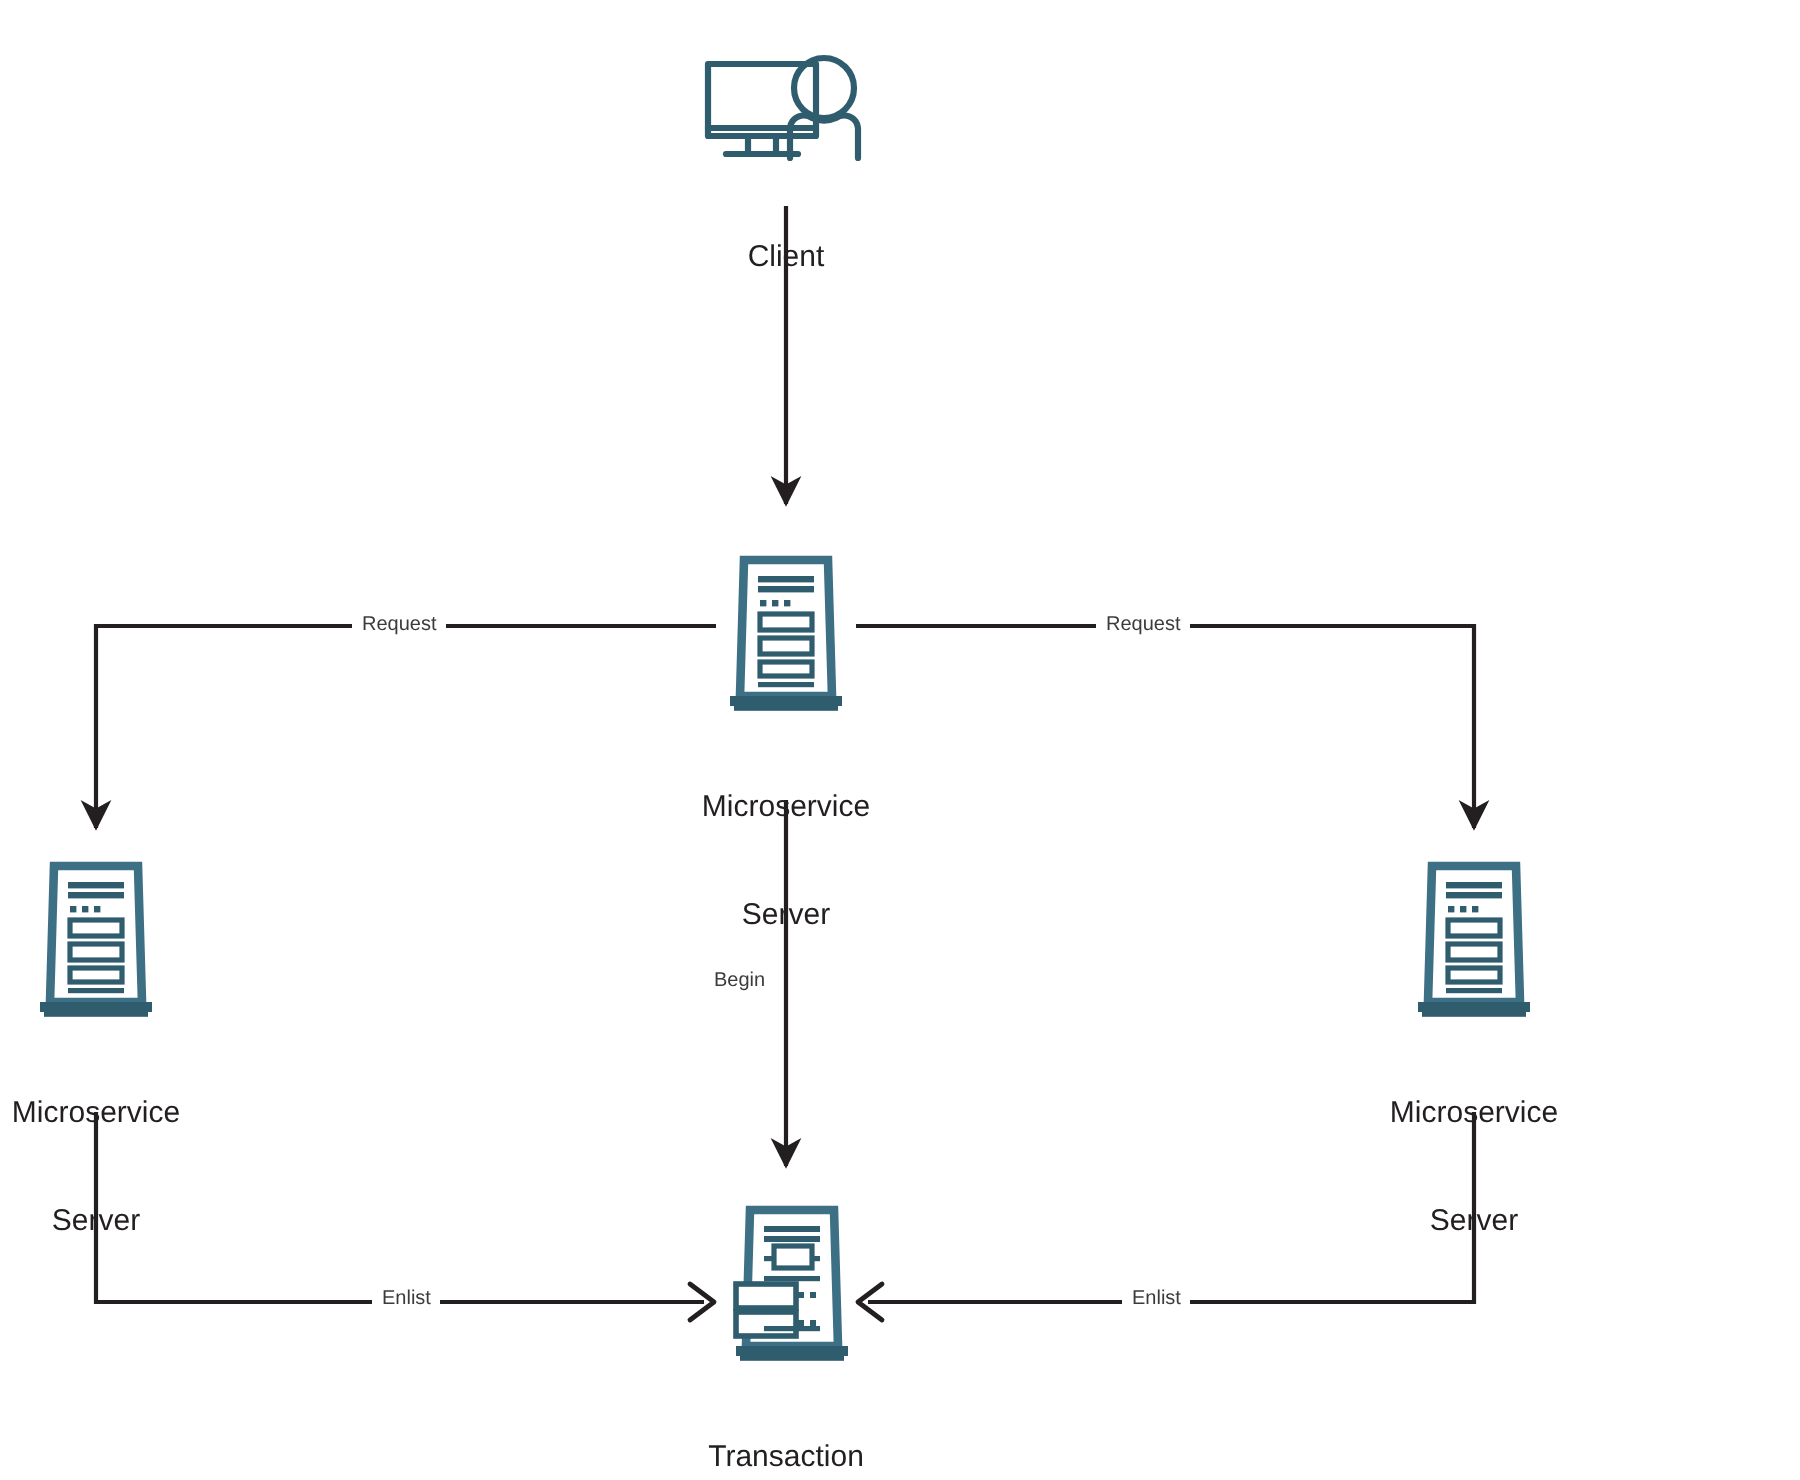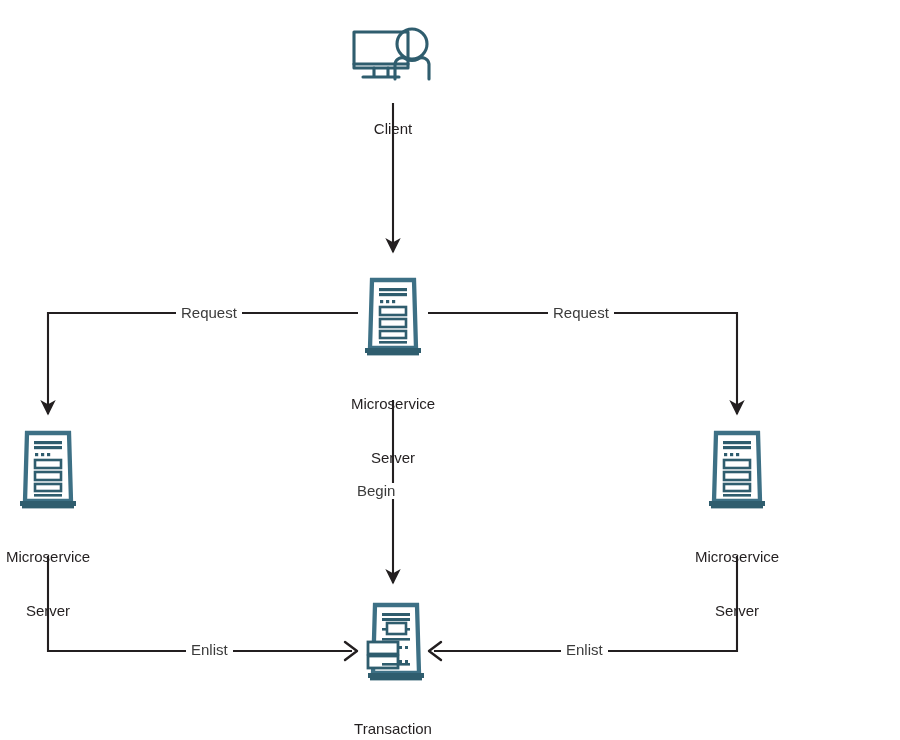--- a/index.html
+++ b/index.html
@@ -36,21 +36,21 @@
     font-size: 15px;
     line-height: 18px;
     color: #231f20;
     white-space: pre;
     user-select: none;
   }
   .edge-label {
     position: absolute;
     text-align: left;
     font-family: "Liberation Sans", "DejaVu Sans", sans-serif;
-    font-size: 15px;
+    font-size: 10px;
     line-height: 16px;
     color: #3b3b3b;
     background: #ffffff;
     padding: 0 5px;
     white-space: nowrap;
     user-select: none;
   }
 </style>
 </head>
 <body>

